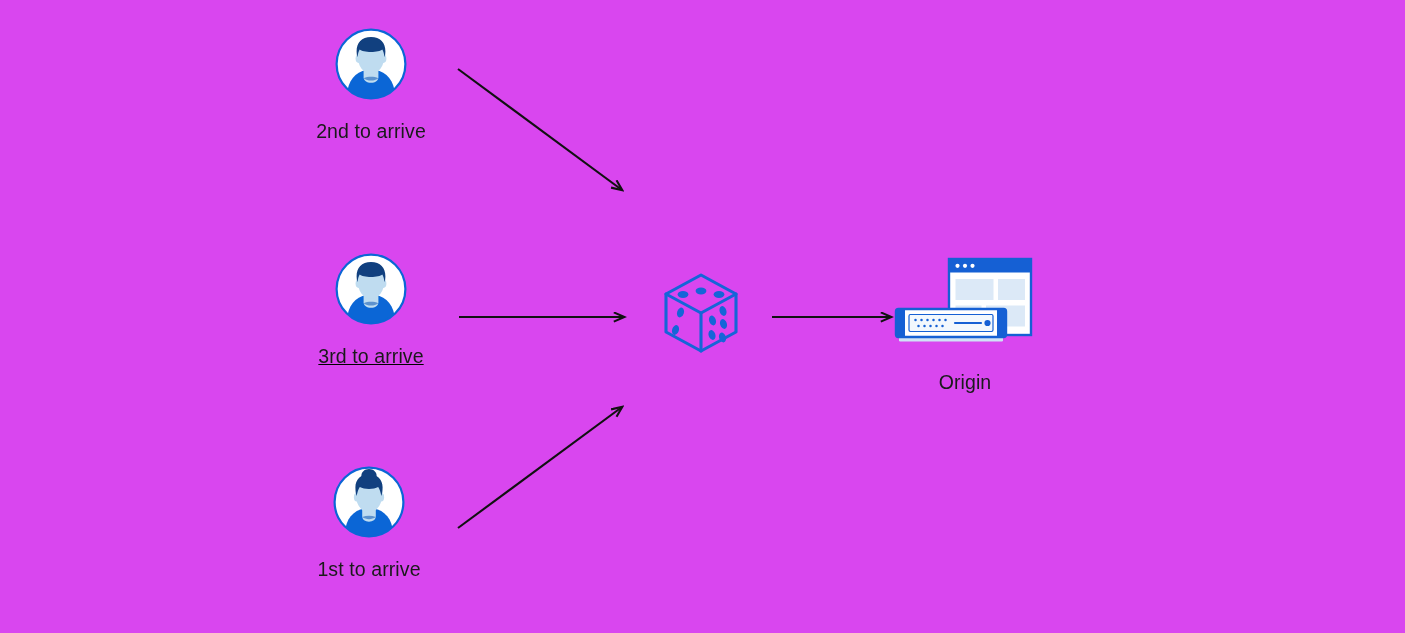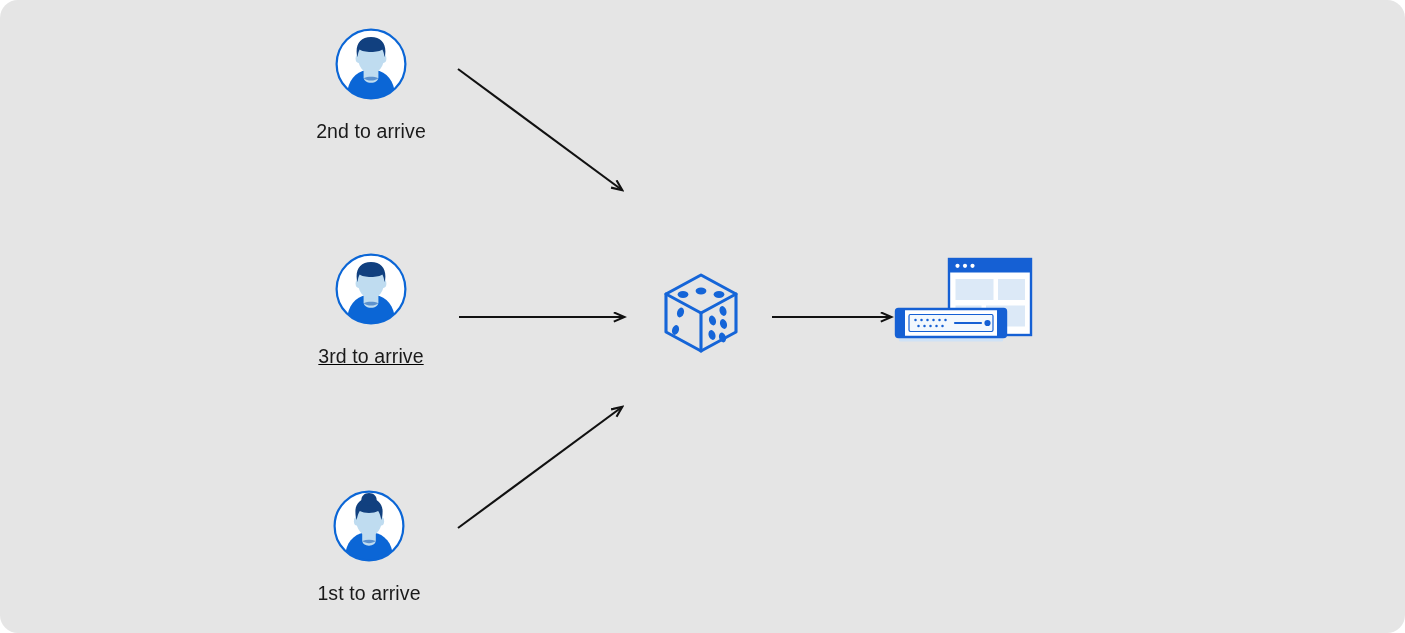--- a/index.html
+++ b/index.html
@@ -9,23 +9,22 @@
     background: #ffffff;
   }
   body {
     font-family: "Liberation Sans", sans-serif;
     -webkit-font-smoothing: antialiased;
   }
   #canvas {
     position: relative;
     width: 1405px;
     height: 633px;
-    background: #e5e5e5;
+    background: #d946ef;
     overflow: hidden;
-    border-radius: 18px;
   }
   .node {
     position: absolute;
   }
   .avatar-node {
     width: 150px;
     text-align: center;
   }
   .avatar-wrap {
     width: 150px;
@@ -136,21 +135,21 @@
           <path d="M38 12.6c-8.6 0-13.6 6.2-13.6 16.1 0 10.9 6.1 19.3 13.6 19.3s13.6-8.4 13.6-19.3C51.6 18.8 46.6 12.6 38 12.6z" fill="#bfdcf0"></path>
           <path d="M38 11.1c-9.4 0-14.4 5.9-14.4 14.4 0 2.2 0.3 4.2 0.8 5.8 0.5-3.4 1.2-6.1 2.3-7.8 1.6 1.3 6.2 2.6 11.3 2.6 5.1 0 9.7-1.3 11.3-2.6 1.1 1.7 1.8 4.4 2.3 7.8 0.5-1.6 0.8-3.6 0.8-5.8C52.4 17 47.4 11.1 38 11.1z" fill="#11407f"></path>
           <path d="M30.6 52.2c2.1 1.5 4.6 2.3 7.4 2.3s5.3-0.8 7.4-2.3c-2.3-0.9-4.8-1.4-7.4-1.4S32.9 51.3 30.6 52.2z" fill="#0d55b3" opacity="0.55"></path>
         </g>
         <circle cx="38" cy="38" r="34.4" fill="none" stroke="#0b66d6" stroke-width="2.2"></circle>
       </svg>
     </div>
     <div class="node-label avatar-label">3rd to arrive</div>
   </div>
 
-  <div class="node avatar-node" style="left:294px; top:487px;">
+  <div class="node avatar-node" style="left:294px; top:463px;">
     <div class="avatar-wrap">
       <svg width="76" height="76" viewBox="0 0 76 76">
         <defs>
           <clipPath id="clipBot">
               <circle cx="38" cy="38" r="34.4"></circle>
             </clipPath>
         </defs>
         <circle cx="38" cy="38" r="34.4" fill="#ffffff"></circle>
         <g clip-path="url(#clipBot)">
           <path d="M38 44c-12.2 0-21.2 7.8-23.4 19.7 -0.6 3.4-0.9 6.6-0.9 9.3h48.6c0-2.7-0.3-5.9-0.9-9.3C59.2 51.8 50.2 44 38 44z" fill="#0b66d6"></path>
@@ -227,15 +226,16 @@
               <circle cx="33.5" cy="71" r="1.25"></circle>
             <circle cx="39.5" cy="71" r="1.25"></circle>
               <circle cx="45.5" cy="71" r="1.25"></circle>
             <circle cx="51.5" cy="71" r="1.25"></circle>
           </g>
           <line x1="64" y1="68" x2="90" y2="68" stroke="#1560d4" stroke-width="2.2" stroke-linecap="round"></line>
           <circle cx="96.5" cy="68" r="3.1" fill="#1560d4"></circle>
         </g>
       </svg>
     </div>
+    <div class="node-label origin-label">Origin</div>
   </div>
 
 </div>
 
 </body></html>

